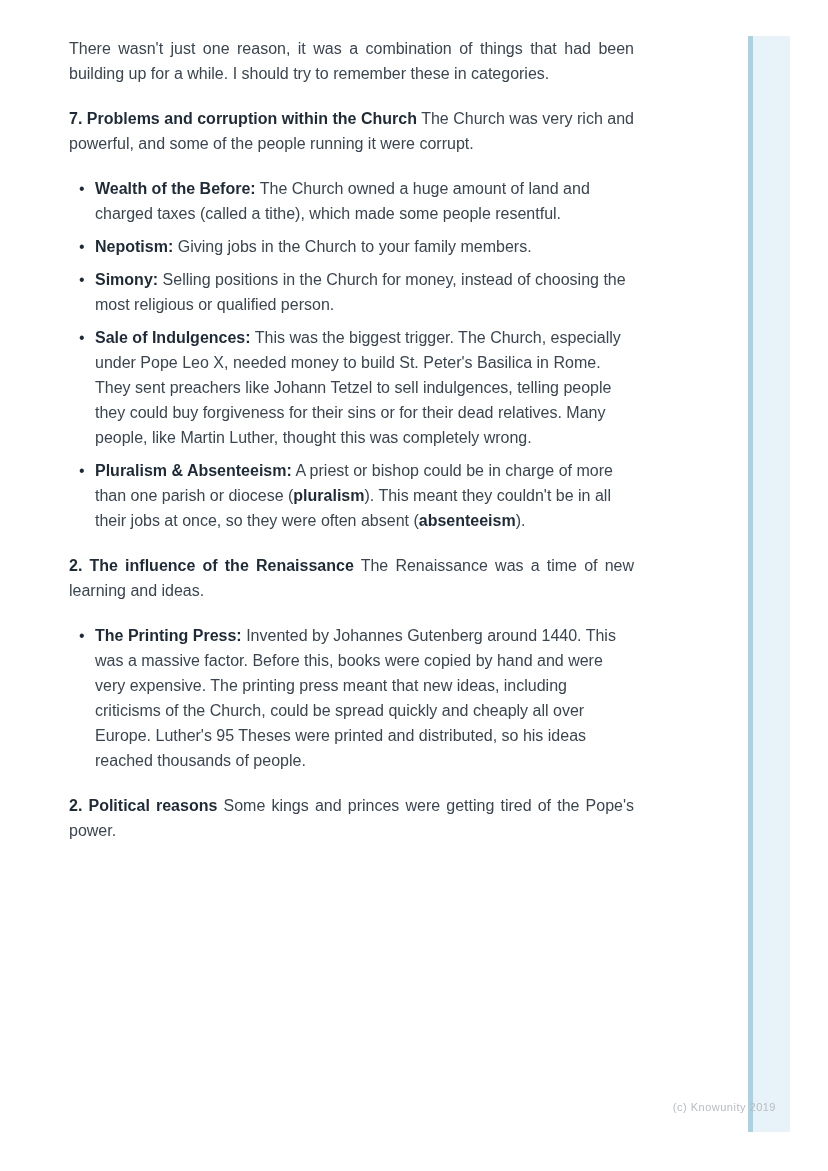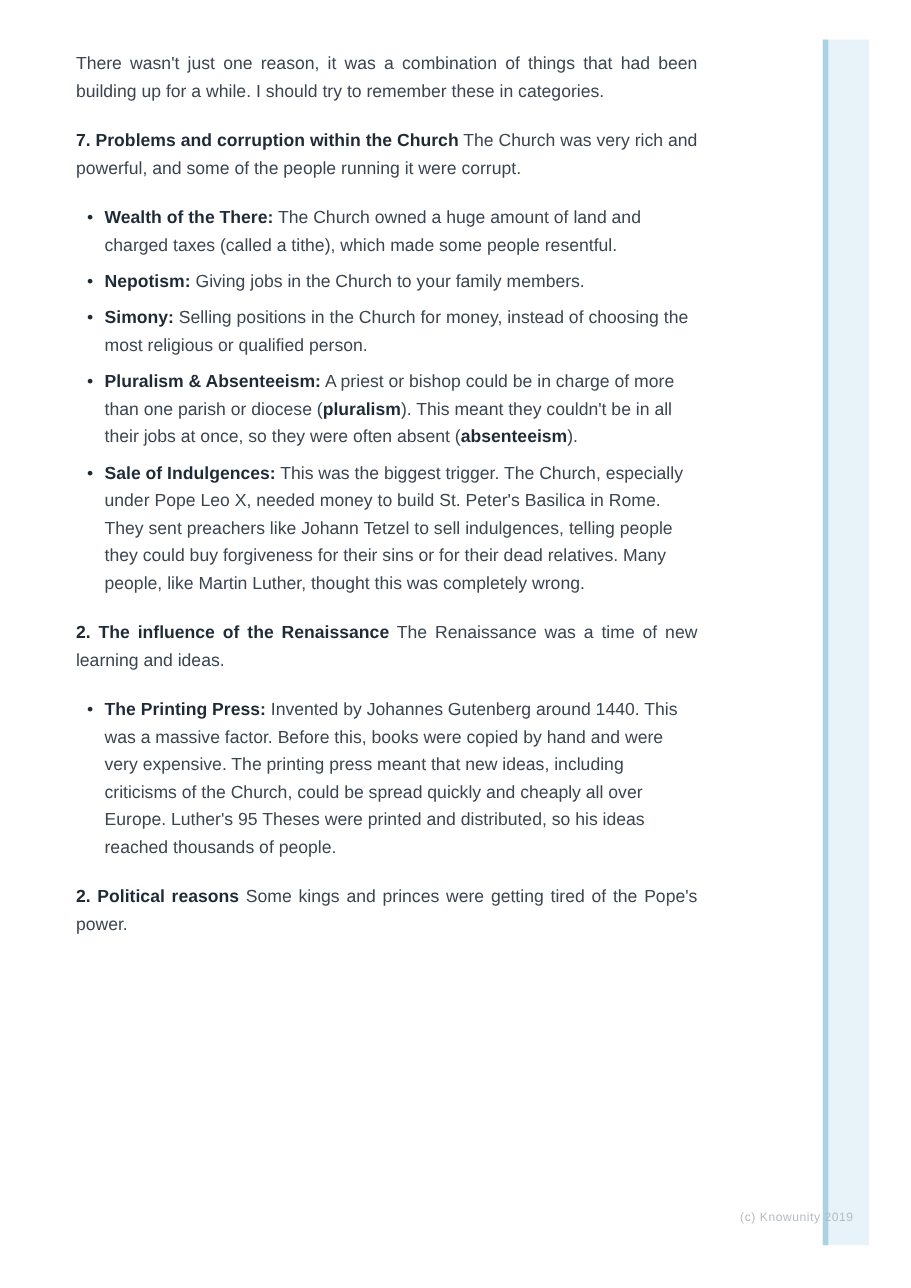--- a/index.html
+++ b/index.html
@@ -29,21 +29,21 @@
     right: 52px;
     font-size: 11px;
     letter-spacing: 0.5px;
     color: var(--watermark-text, #b5bcc2);
     z-index: 2;
     white-space: nowrap;
   }
   .content {
     position: absolute;
     left: 69px;
-    top: 46px;
+    top: 36px;
     width: 565px;
     font-size: 16px;
     line-height: 25px;
   }
   .para {
     margin: 0 0 20px 0;
     text-align: justify;
   }
   .content b {
     font-weight: 700;
@@ -88,25 +88,25 @@
 
   <div class="watermark">(c) Knowunity 2019</div>
 
   <main class="content">
 
     <p class="para"><span>There wasn't just one reason, it was a combination of things that had been building up for a while. I should try to remember these in categories.</span></p>
 
     <p class="para"><b>7. Problems and corruption within the Church</b><span> The Church was very rich and powerful, and some of the people running it were corrupt.</span></p>
 
     <ul class="bullets">
-      <li><b>Wealth of the There:</b><span> The Church owned a huge amount of land and charged taxes (called a tithe), which made some people resentful.</span></li>
+      <li><b>Wealth of the Before:</b><span> The Church owned a huge amount of land and charged taxes (called a tithe), which made some people resentful.</span></li>
       <li><b>Nepotism:</b><span> Giving jobs in the Church to your family members.</span></li>
       <li><b>Simony:</b><span> Selling positions in the Church for money, instead of choosing the most religious or qualified person.</span></li>
+      <li><b>Sale of Indulgences:</b><span> This was the biggest trigger. The Church, especially under Pope Leo X, needed money to build St. Peter's Basilica in Rome. They sent preachers like Johann Tetzel to sell indulgences, telling people they could buy forgiveness for their sins or for their dead relatives. Many people, like Martin Luther, thought this was completely wrong.</span></li>
       <li><b>Pluralism &amp; Absenteeism:</b><span> A priest or bishop could be in charge of more than one parish or diocese (</span><b>pluralism</b><span>). This meant they couldn't be in all their jobs at once, so they were often absent (</span><b>absenteeism</b><span>).</span></li>
-      <li><b>Sale of Indulgences:</b><span> This was the biggest trigger. The Church, especially under Pope Leo X, needed money to build St. Peter's Basilica in Rome. They sent preachers like Johann Tetzel to sell indulgences, telling people they could buy forgiveness for their sins or for their dead relatives. Many people, like Martin Luther, thought this was completely wrong.</span></li>
     </ul>
 
     <p class="para"><b>2. The influence of the Renaissance</b><span> The Renaissance was a time of new learning and ideas.</span></p>
 
     <ul class="bullets">
       <li><b>The Printing Press:</b><span> Invented by Johannes Gutenberg around 1440. This was a massive factor. Before this, books were copied by hand and were very expensive. The printing press meant that new ideas, including criticisms of the Church, could be spread quickly and cheaply all over Europe. Luther's 95 Theses were printed and distributed, so his ideas reached thousands of people.</span></li>
     </ul>
 
 
     <p class="para"><b>2. Political reasons</b><span> Some kings and princes were getting tired of the Pope's power.</span></p>

